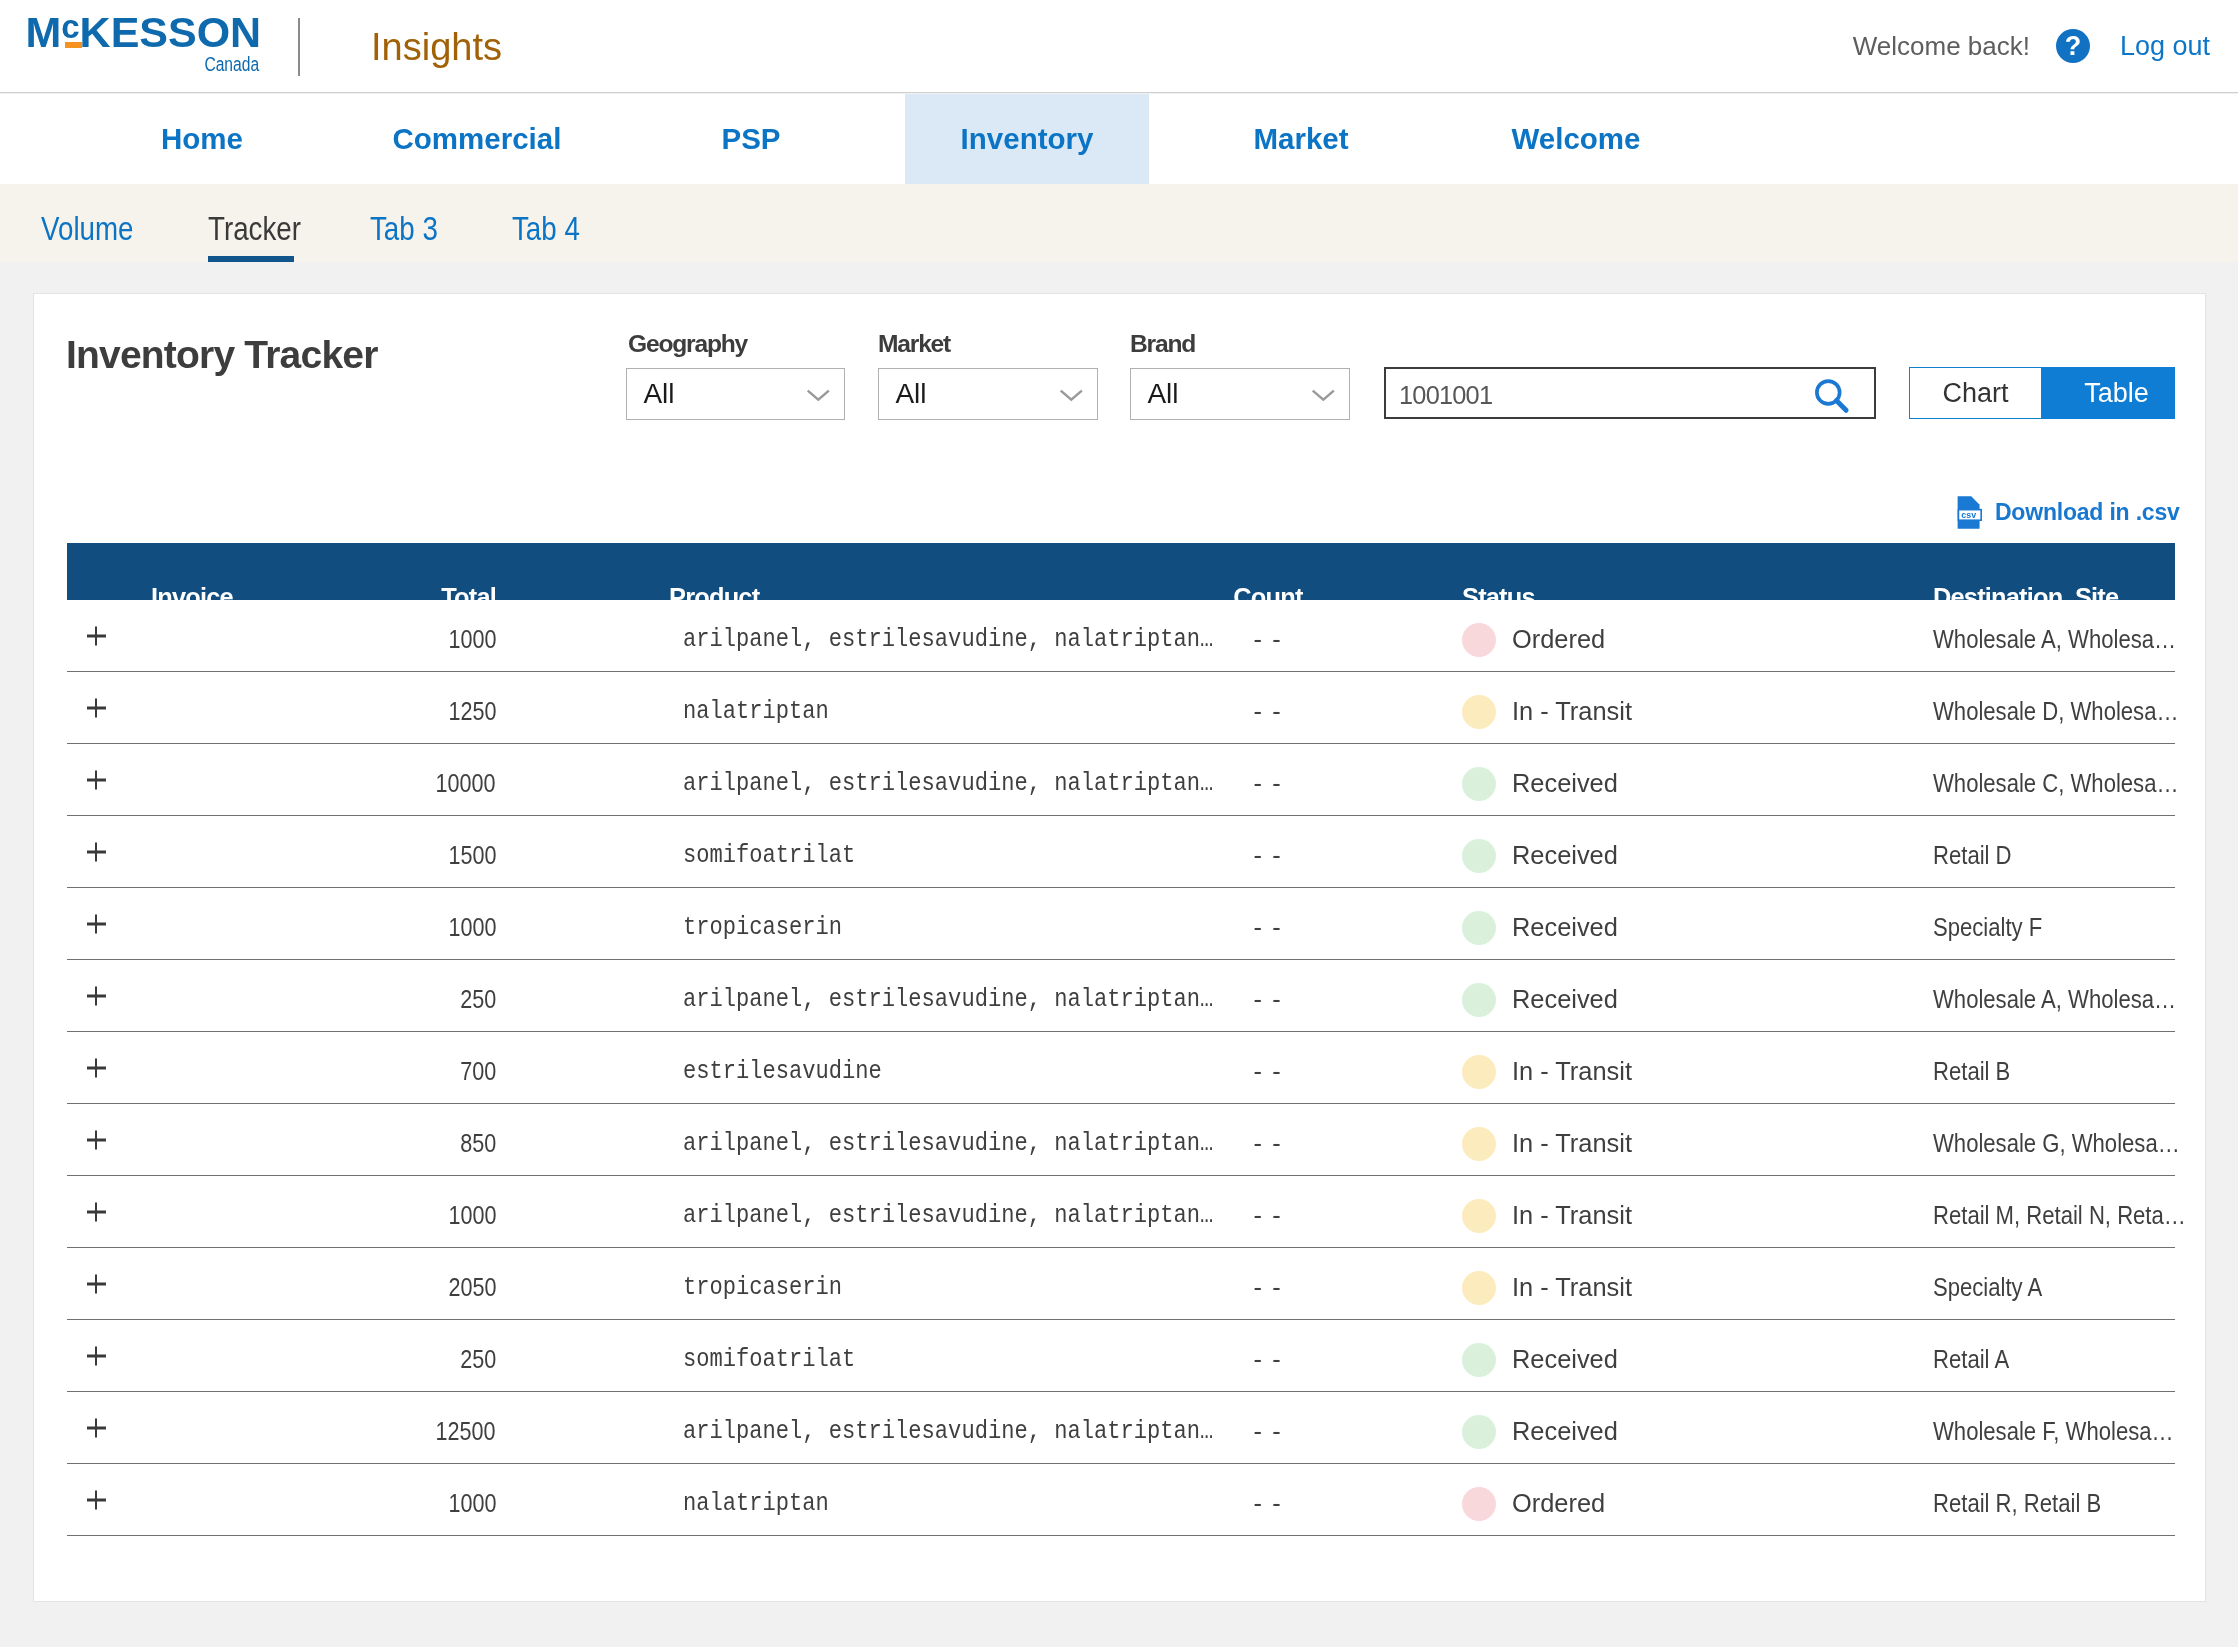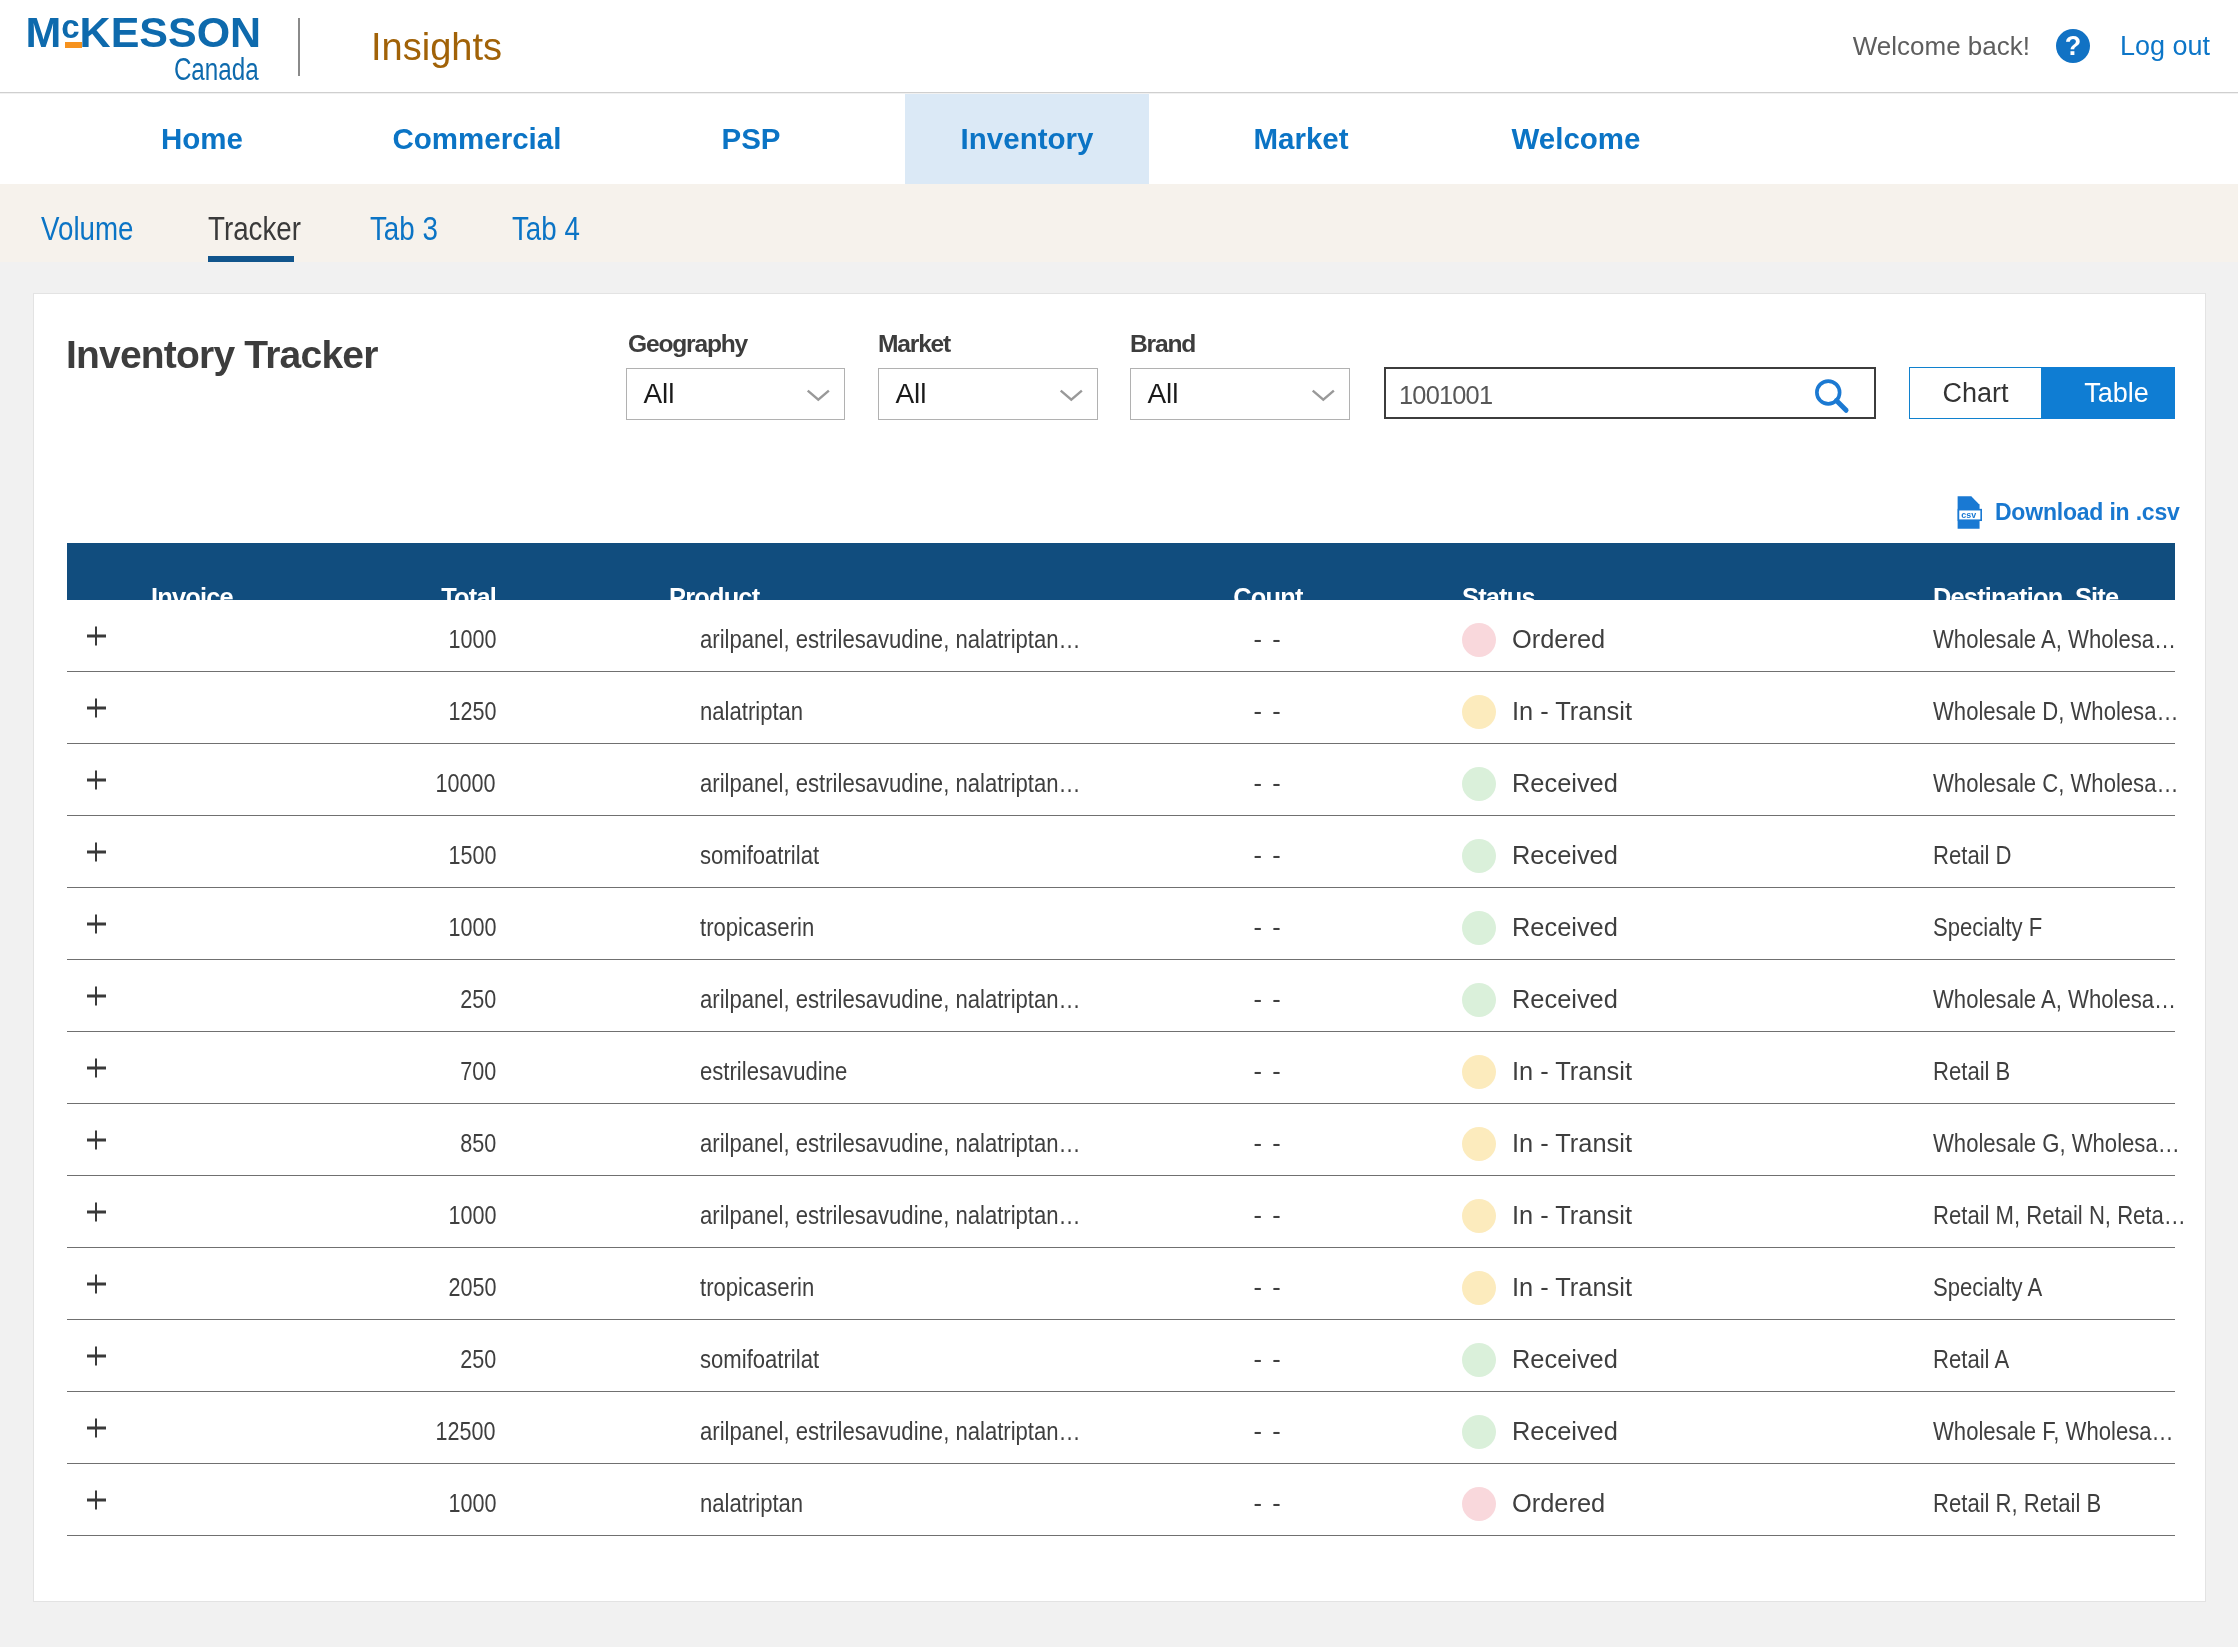--- a/index.html
+++ b/index.html
@@ -2,21 +2,21 @@
 <html style="font-size:13px"><head><meta charset="utf-8">
 <style>
 * { margin:0; padding:0; box-sizing:border-box; }
 html,body { width:2239px; height:1647px; background:#f1f1f1; font-family:"Liberation Sans",sans-serif; overflow:hidden; }
 
 
 #header { position:absolute; left:0; top:0; width:2239px; height:93px; background:#fff; border-bottom:1.6px solid #cfcfcf; }
 #logotop { position:absolute; left:25.4px; top:10.7px; font-size:43px; font-weight:bold; color:#0e6aad; letter-spacing:0px; line-height:1; white-space:nowrap; }
 #logotop .mc { font-size:33px; position:relative; top:-9px; letter-spacing:0; }
 #orangebar { position:absolute; left:65px; top:42px; width:17px; height:5.7px; background:#f6921e; }
-#logocanada { position:absolute; left:28px; top:54px; width:231px; text-align:right; font-size:31px; color:#0e6aad; line-height:1; }
+#logocanada { position:absolute; left:28px; top:54px; width:231px; text-align:right; font-size:20px; color:#0e6aad; line-height:1; }
 #logocanada i { font-style:normal; display:inline-block; transform:scaleX(0.78); transform-origin:100% 50%; }
 #hdivider { position:absolute; left:298px; top:18px; width:1.6px; height:58px; background:#8a8a8a; }
 #insights { position:absolute; left:371px; top:28px; font-size:38px; color:#a16207; line-height:1; }
 #welcome { position:absolute; right:209px; top:33px; font-size:26px; color:#5e5e5e; line-height:1; }
 #helpc { position:absolute; left:2056px; top:29px; width:34px; height:34px; border-radius:50%; background:#1172c4; color:#fff; font-size:27px; font-weight:bold; text-align:center; line-height:34px; }
 #logout { position:absolute; left:2120px; top:33px; font-size:27px; color:#0d76c8; line-height:1; }
 
 
 #nav { position:absolute; left:0; top:94px; width:2239px; height:90px; background:#fff; }
 .navitem { position:absolute; top:0; width:244px; height:90px; font-size:29.5px; font-weight:bold; color:#0b74c5; display:flex; align-items:center; justify-content:center; }
@@ -48,21 +48,21 @@
 #thead { position:relative; width:2108px; height:57px; background:#114d7e; }
 #thead span { position:absolute; top:16.4px; font-size:25.4px; font-weight:bold; color:#fff; line-height:1; letter-spacing:-0.8px;margin-top:26px; }
 .trow { position:relative; width:2108px; height:72px; border-bottom:0.8px solid #707070; }
 .trow span { position:absolute; top:calc(50% + 4.1px); transform:translateY(-50%); font-size:25.4px; color:#3f3f3f; line-height:1; white-space:nowrap; }
 .trow i { font-style:normal; display:inline-block; }
 .plus { left:19.7px; width:19px; height:19px; top:calc(50% + 0.8px) !important; }
 .plus::before { content:''; position:absolute; left:0; top:8.2px; width:19px; height:2.5px; background:#3a3a3a; }
 .plus::after { content:''; position:absolute; left:8.2px; top:0; width:2.5px; height:19px; background:#3a3a3a; }
 .total { width:164px; left:265px; text-align:right; }
 .total i { transform:scaleX(0.85); transform-origin:100% 50%; }
-.product { left:633px; }
+.product { left:616px;font-family:Liberation Mono, monospace; }
 .product i { transform:scaleX(0.87); transform-origin:0 50%; }
 .count { left:1160px; width:82px; text-align:center; letter-spacing:1.6px; }
 .dot { left:1395px; width:34px; height:34px; border-radius:50%; }
 .ordered { background:#f9d8dc; }
 .transit { background:#fcebbd; }
 .received { background:#daf0da; }
 .status { left:1445px; }
 .dest { left:1866px; }
 .dest i { transform:scaleX(0.87); transform-origin:0 50%; }
 </style></head>

